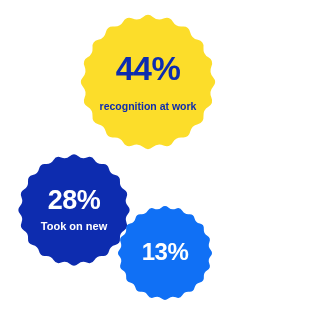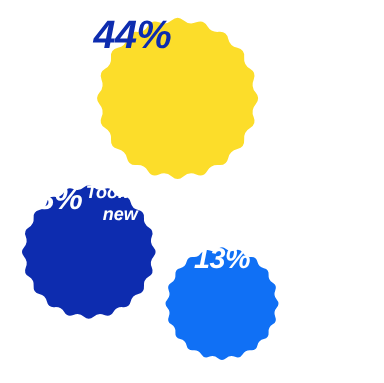--- a/index.html
+++ b/index.html
@@ -30,25 +30,25 @@
     height: 100%;
     display: block;
   }
   .badge-content {
     position: absolute;
     top: 0;
     left: 0;
     width: 100%;
     height: 100%;
     display: flex;
-    flex-direction: row;
+    flex-direction: column;
+    align-items: center;
     justify-content: center;
     text-align: center;
     box-sizing: border-box;
-    font-style: italic;
   }
   .stat-value {
     font-weight: bold;
     letter-spacing: -0.5px;
     line-height: 1;
     white-space: nowrap;
   }
   .stat-label {
     font-weight: bold;
     line-height: 1.18;
@@ -78,28 +78,28 @@
     top: 152px;
     width: 116px;
     height: 116px;
   }
   #badge-responsibilities .stat-value {
     font-size: 27px;
     color: #ffffff;
     margin-bottom: 6px;
   }
   #badge-responsibilities .stat-label {
-    font-size: 15px;
+    font-size: 11px;
     color: #ffffff;
     width: 90px;
   }
 
   
   #badge-promotion {
-    left: 136px;
+    left: 116px;
     top: 204px;
     width: 98px;
     height: 98px;
   }
   #badge-promotion .stat-value {
     font-size: 24px;
     color: #ffffff;
     margin-bottom: 2px;
   }
   #badge-promotion .stat-label {
@@ -114,20 +114,21 @@
 <div id="infographic">
 
   <div class="badge" id="badge-confidence">
     <svg viewBox="0 0 200 200" aria-hidden="true">
       <path class="badge-shape" d="M 106.88 7.04 Q 113.77 13.08 122.18 9.46 Q 130.59 5.85 135.27 13.72 Q 139.95 21.59 149.07 20.75 Q 158.19 19.91 160.21 28.84 Q 162.23 37.77 171.16 39.79 Q 180.09 41.81 179.25 50.93 Q 178.41 60.05 186.28 64.73 Q 194.15 69.41 190.54 77.82 Q 186.92 86.23 192.96 93.12 Q 199.00 100.00 192.96 106.88 Q 186.92 113.77 190.54 122.18 Q 194.15 130.59 186.28 135.27 Q 178.41 139.95 179.25 149.07 Q 180.09 158.19 171.16 160.21 Q 162.23 162.23 160.21 171.16 Q 158.19 180.09 149.07 179.25 Q 139.95 178.41 135.27 186.28 Q 130.59 194.15 122.18 190.54 Q 113.77 186.92 106.88 192.96 Q 100.00 199.00 93.12 192.96 Q 86.23 186.92 77.82 190.54 Q 69.41 194.15 64.73 186.28 Q 60.05 178.41 50.93 179.25 Q 41.81 180.09 39.79 171.16 Q 37.77 162.23 28.84 160.21 Q 19.91 158.19 20.75 149.07 Q 21.59 139.95 13.72 135.27 Q 5.85 130.59 9.46 122.18 Q 13.08 113.77 7.04 106.88 Q 1.00 100.00 7.04 93.12 Q 13.08 86.23 9.46 77.82 Q 5.85 69.41 13.72 64.73 Q 21.59 60.05 20.75 50.93 Q 19.91 41.81 28.84 39.79 Q 37.77 37.77 39.79 28.84 Q 41.81 19.91 50.93 20.75 Q 60.05 21.59 64.73 13.72 Q 69.41 5.85 77.82 9.46 Q 86.23 13.08 93.12 7.04 Q 100.00 1.00 106.88 7.04 Z" fill="#fcdd2a"></path>
     </svg>
     <div class="badge-content">
       <div class="stat-value">44%</div>
       <div class="stat-label">
         <br>
+        <span>recognition at work</span>
       </div>
     </div>
   </div>
 
   <div class="badge" id="badge-responsibilities">
     <svg viewBox="0 0 200 200" aria-hidden="true">
       <path class="badge-shape" d="M 106.88 7.04 Q 113.77 13.08 122.18 9.46 Q 130.59 5.85 135.27 13.72 Q 139.95 21.59 149.07 20.75 Q 158.19 19.91 160.21 28.84 Q 162.23 37.77 171.16 39.79 Q 180.09 41.81 179.25 50.93 Q 178.41 60.05 186.28 64.73 Q 194.15 69.41 190.54 77.82 Q 186.92 86.23 192.96 93.12 Q 199.00 100.00 192.96 106.88 Q 186.92 113.77 190.54 122.18 Q 194.15 130.59 186.28 135.27 Q 178.41 139.95 179.25 149.07 Q 180.09 158.19 171.16 160.21 Q 162.23 162.23 160.21 171.16 Q 158.19 180.09 149.07 179.25 Q 139.95 178.41 135.27 186.28 Q 130.59 194.15 122.18 190.54 Q 113.77 186.92 106.88 192.96 Q 100.00 199.00 93.12 192.96 Q 86.23 186.92 77.82 190.54 Q 69.41 194.15 64.73 186.28 Q 60.05 178.41 50.93 179.25 Q 41.81 180.09 39.79 171.16 Q 37.77 162.23 28.84 160.21 Q 19.91 158.19 20.75 149.07 Q 21.59 139.95 13.72 135.27 Q 5.85 130.59 9.46 122.18 Q 13.08 113.77 7.04 106.88 Q 1.00 100.00 7.04 93.12 Q 13.08 86.23 9.46 77.82 Q 5.85 69.41 13.72 64.73 Q 21.59 60.05 20.75 50.93 Q 19.91 41.81 28.84 39.79 Q 37.77 37.77 39.79 28.84 Q 41.81 19.91 50.93 20.75 Q 60.05 21.59 64.73 13.72 Q 69.41 5.85 77.82 9.46 Q 86.23 13.08 93.12 7.04 Q 100.00 1.00 106.88 7.04 Z" fill="#0d2caf"></path>
     </svg>
     <div class="badge-content">
       <div class="stat-value">28%</div>

